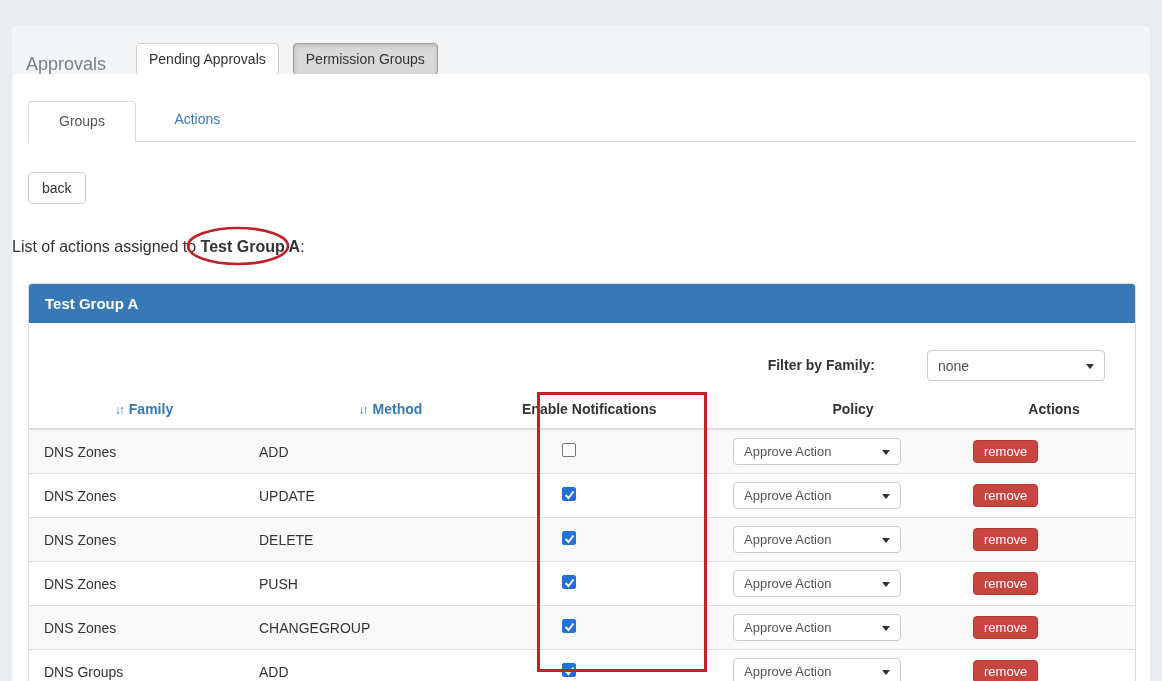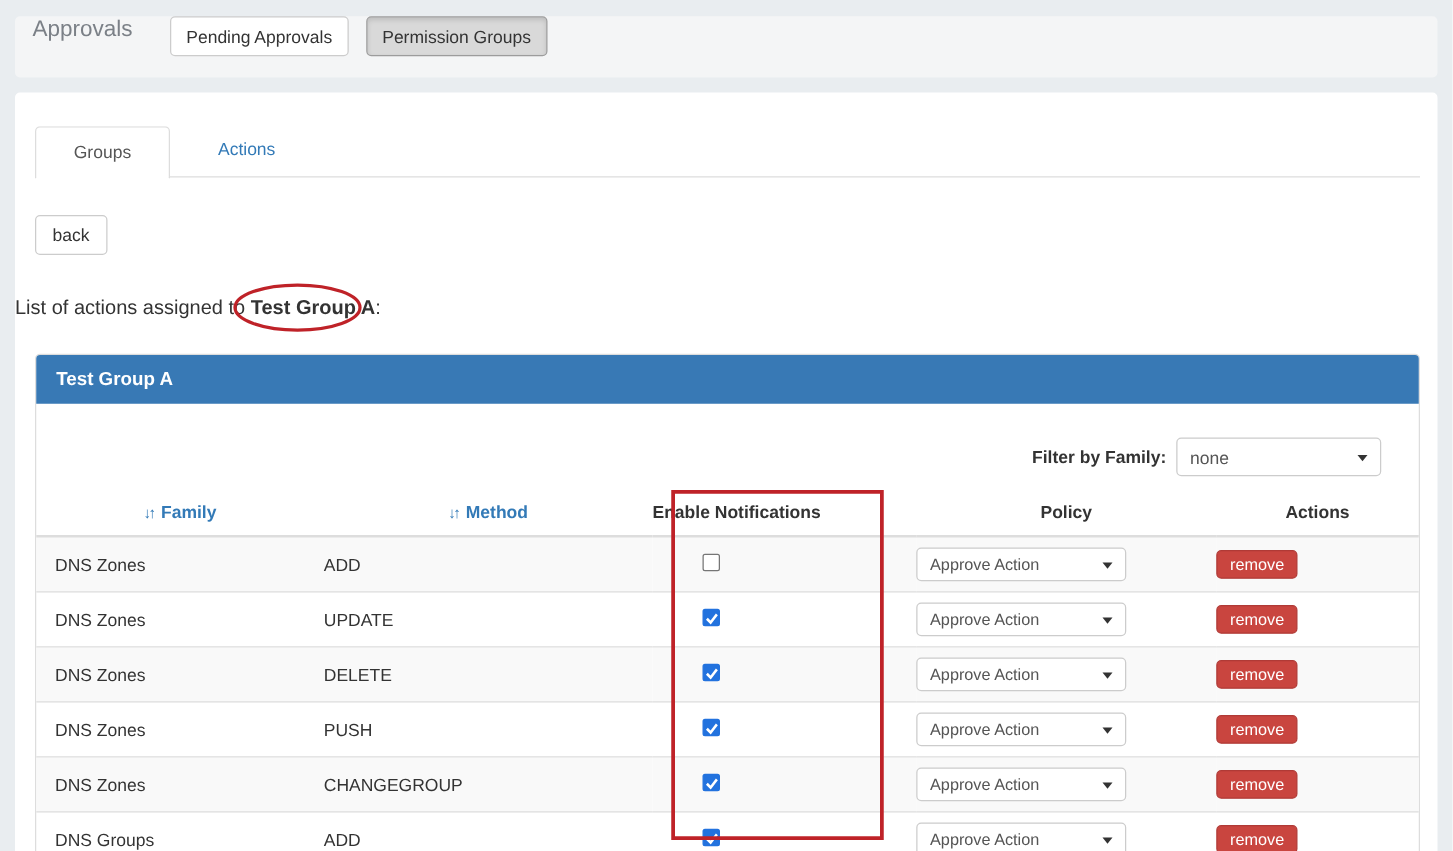--- a/index.html
+++ b/index.html
@@ -7,23 +7,23 @@
   body {
     font-family:"Liberation Sans", sans-serif;
     background:#e9edf0;
     position:relative;
     overflow:hidden;
     color:#333;
   }
 
   
   .navbar {
-    position:absolute; left:12px; top:13px; width:1138px; height:49px;
+    position:absolute; left:12px; top:26px; width:1138px; height:49px;
     background:#f4f5f6; border-radius:4px;
-    display:flex; align-items:flex-start;
+    display:flex; align-items:flex-end;
   }
   .brand { font-size:18px; color:#7b8087; padding-left:14px; width:124px; }
   .nav-btn {
     font-family:inherit; font-size:14px; color:#333;
     background:#fff; border:1px solid #ccc; border-radius:4px;
     padding:7px 12px; cursor:pointer; margin-right:14px;
   }
   .nav-btn.active {
     background:#d9d9d9; border-color:#9c9c9c;
     box-shadow:inset 0 2px 4px rgba(0,0,0,.13);
@@ -69,33 +69,34 @@
   .panel-heading {
     height:39px; line-height:39px; background:#3879b5; color:#fff;
     font-size:15px; font-weight:bold; padding-left:16px;
     border-radius:3px 3px 0 0;
   }
   .panel-body { position:relative; }
 
   .filter-bar {
     height:58px; display:flex; justify-content:flex-end; align-items:flex-end;
     padding-right:30px;
+    gap:44px;
   }
   .filter-label { font-size:14px; font-weight:bold; color:#333; margin-right:8px; line-height:31px; }
 
   .sel {
     position:relative; background:#fff; border:1px solid #ccc; border-radius:4px;
     color:#555; cursor:pointer; display:flex; align-items:center;
   }
   .sel .caret {
     position:absolute; right:10px; top:50%; margin-top:-2px;
     width:0; height:0; border-left:4px solid transparent;
     border-right:4px solid transparent; border-top:5px solid #333;
   }
-  .sel.filter-sel { width:164px; height:31px; font-size:14px; padding-left:10px; }
+  .sel.filter-sel { width:178px; height:31px; font-size:14px; padding-left:10px; }
   .sel.row-sel { width:168px; height:27px; font-size:13px; padding-left:10px; }
 
   
   table { border-collapse:collapse; table-layout:fixed; width:1106px; }
   col.w1{width:215px;} col.w2{width:278px;} col.w3{width:211px;} col.w4{width:240px;} col.w5{width:162px;}
   th {
     text-align:center; font-size:14px; font-weight:bold; color:#333;
     padding:20px 0 11px; border-bottom:2px solid #ddd;
   }
   th.c1, th.c2 { color:#337ab7; padding-left:15px; }

